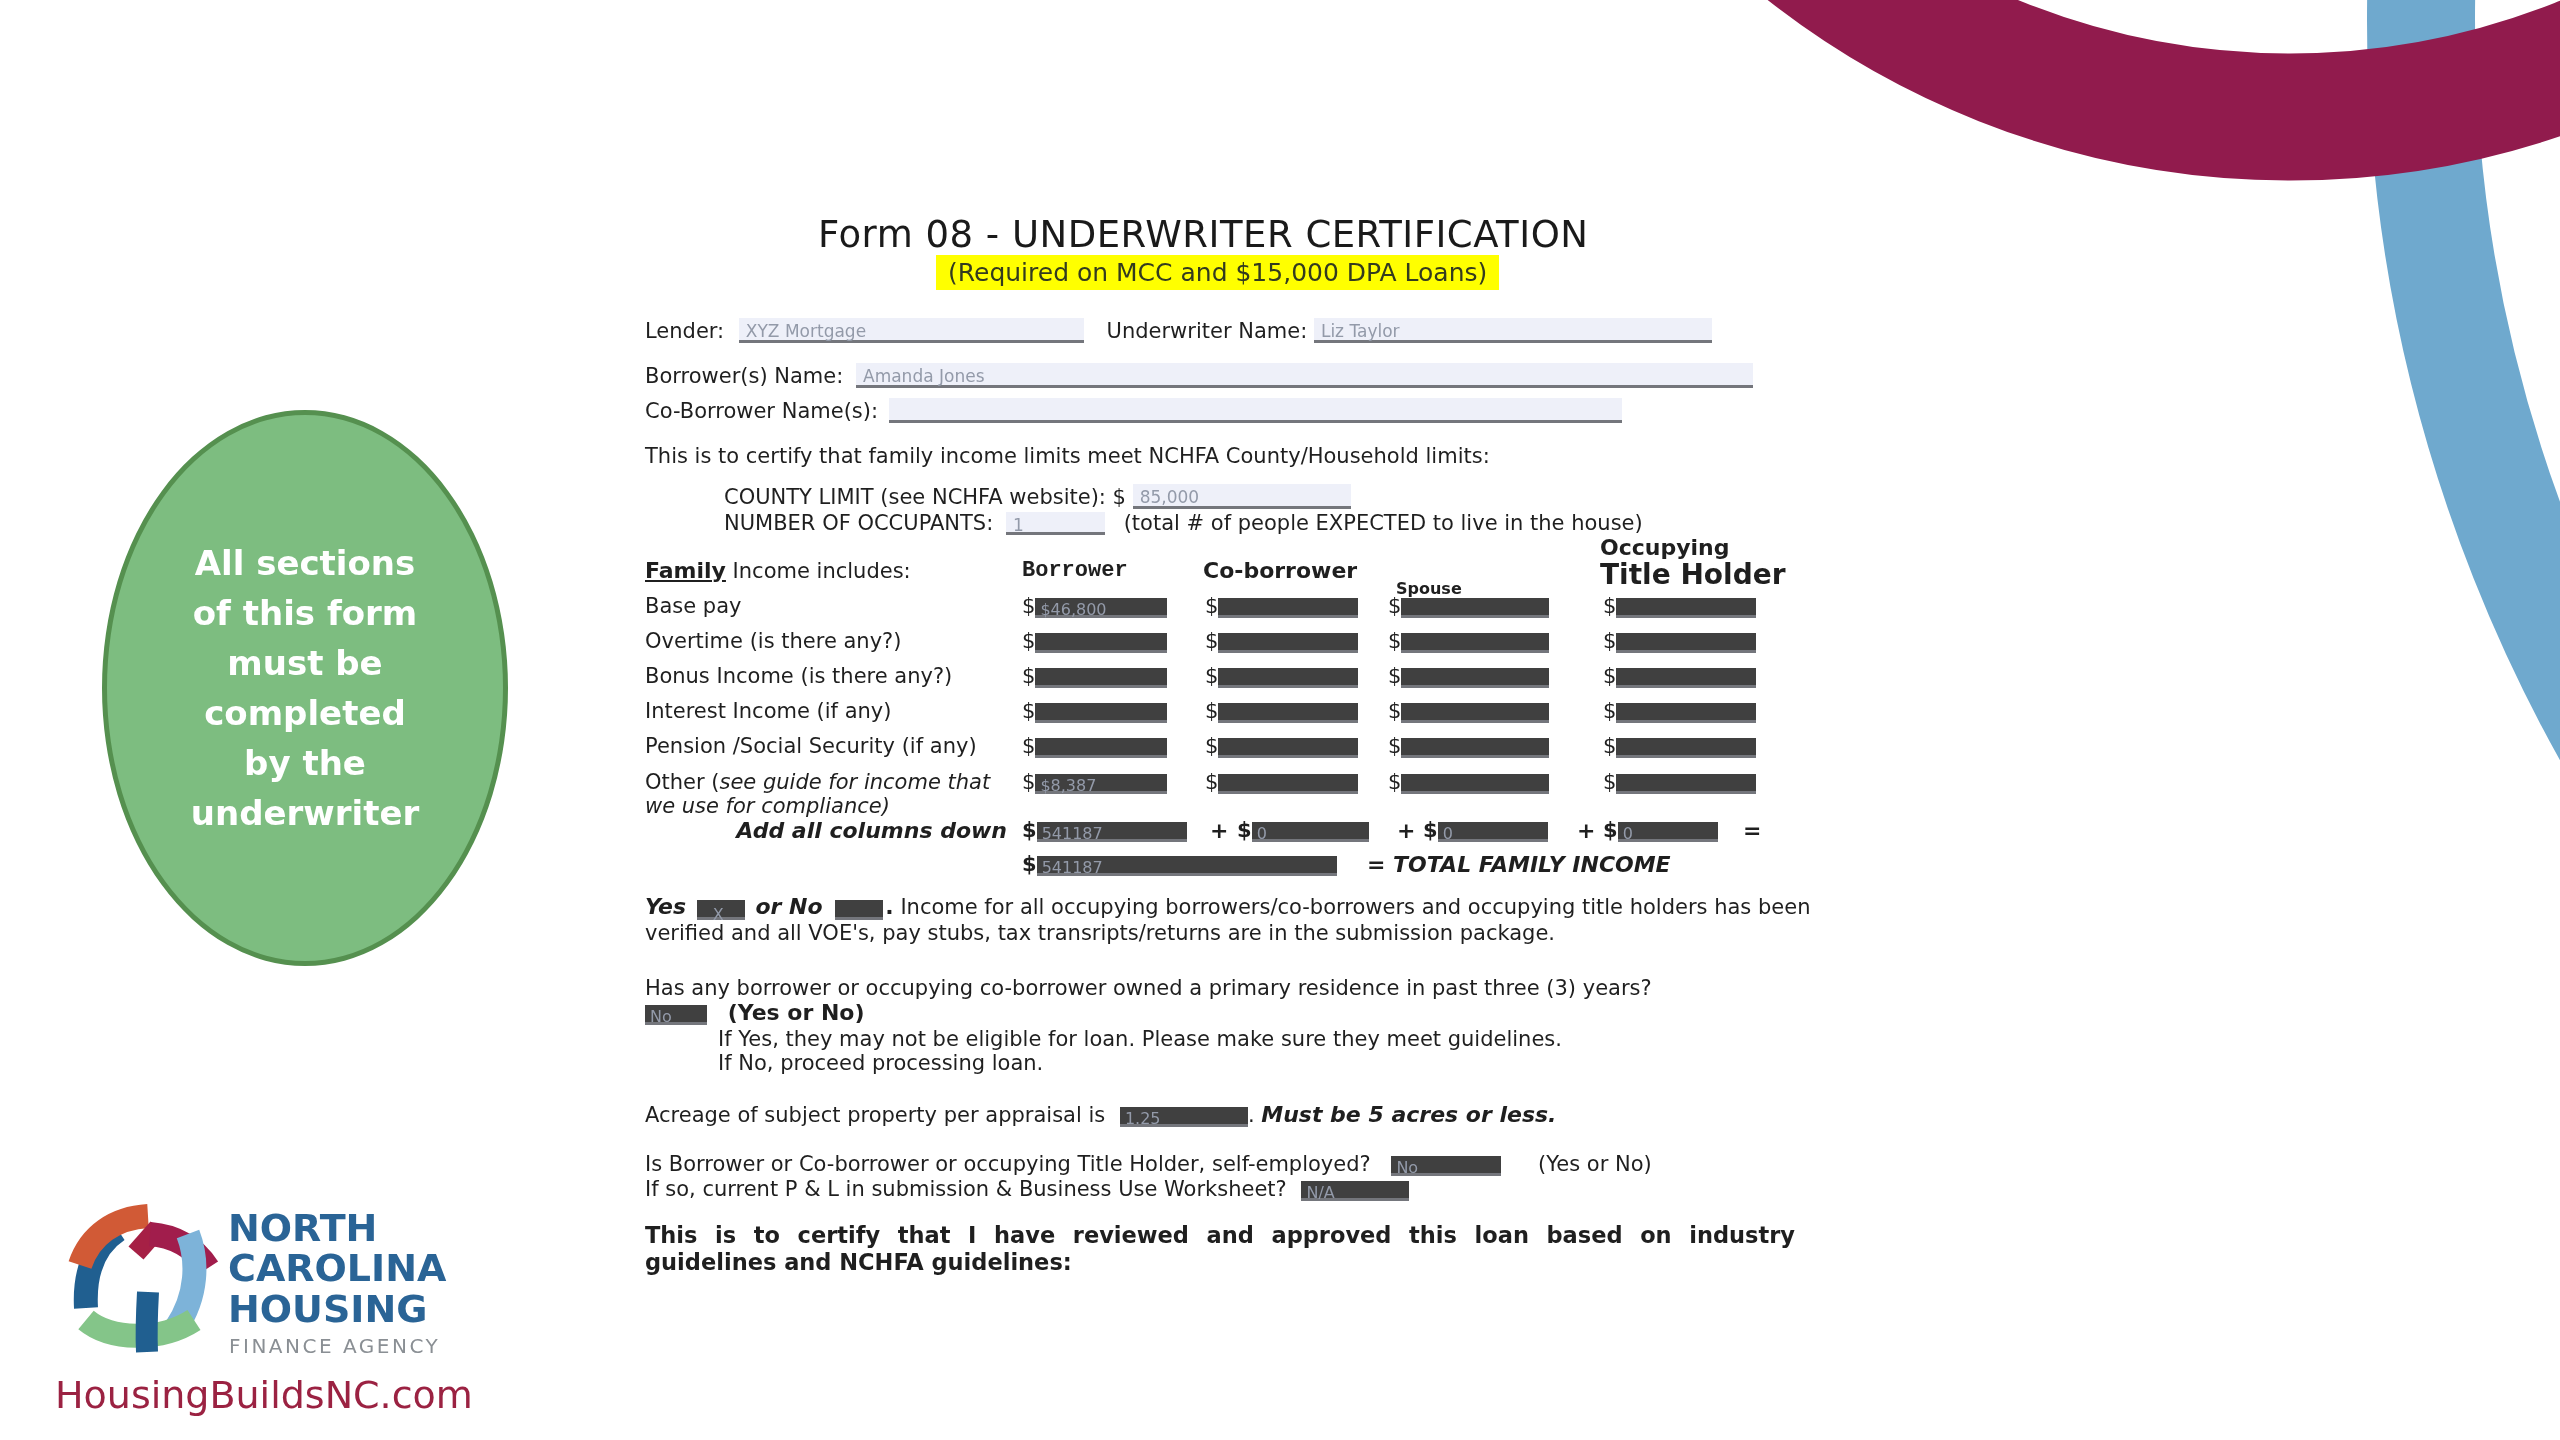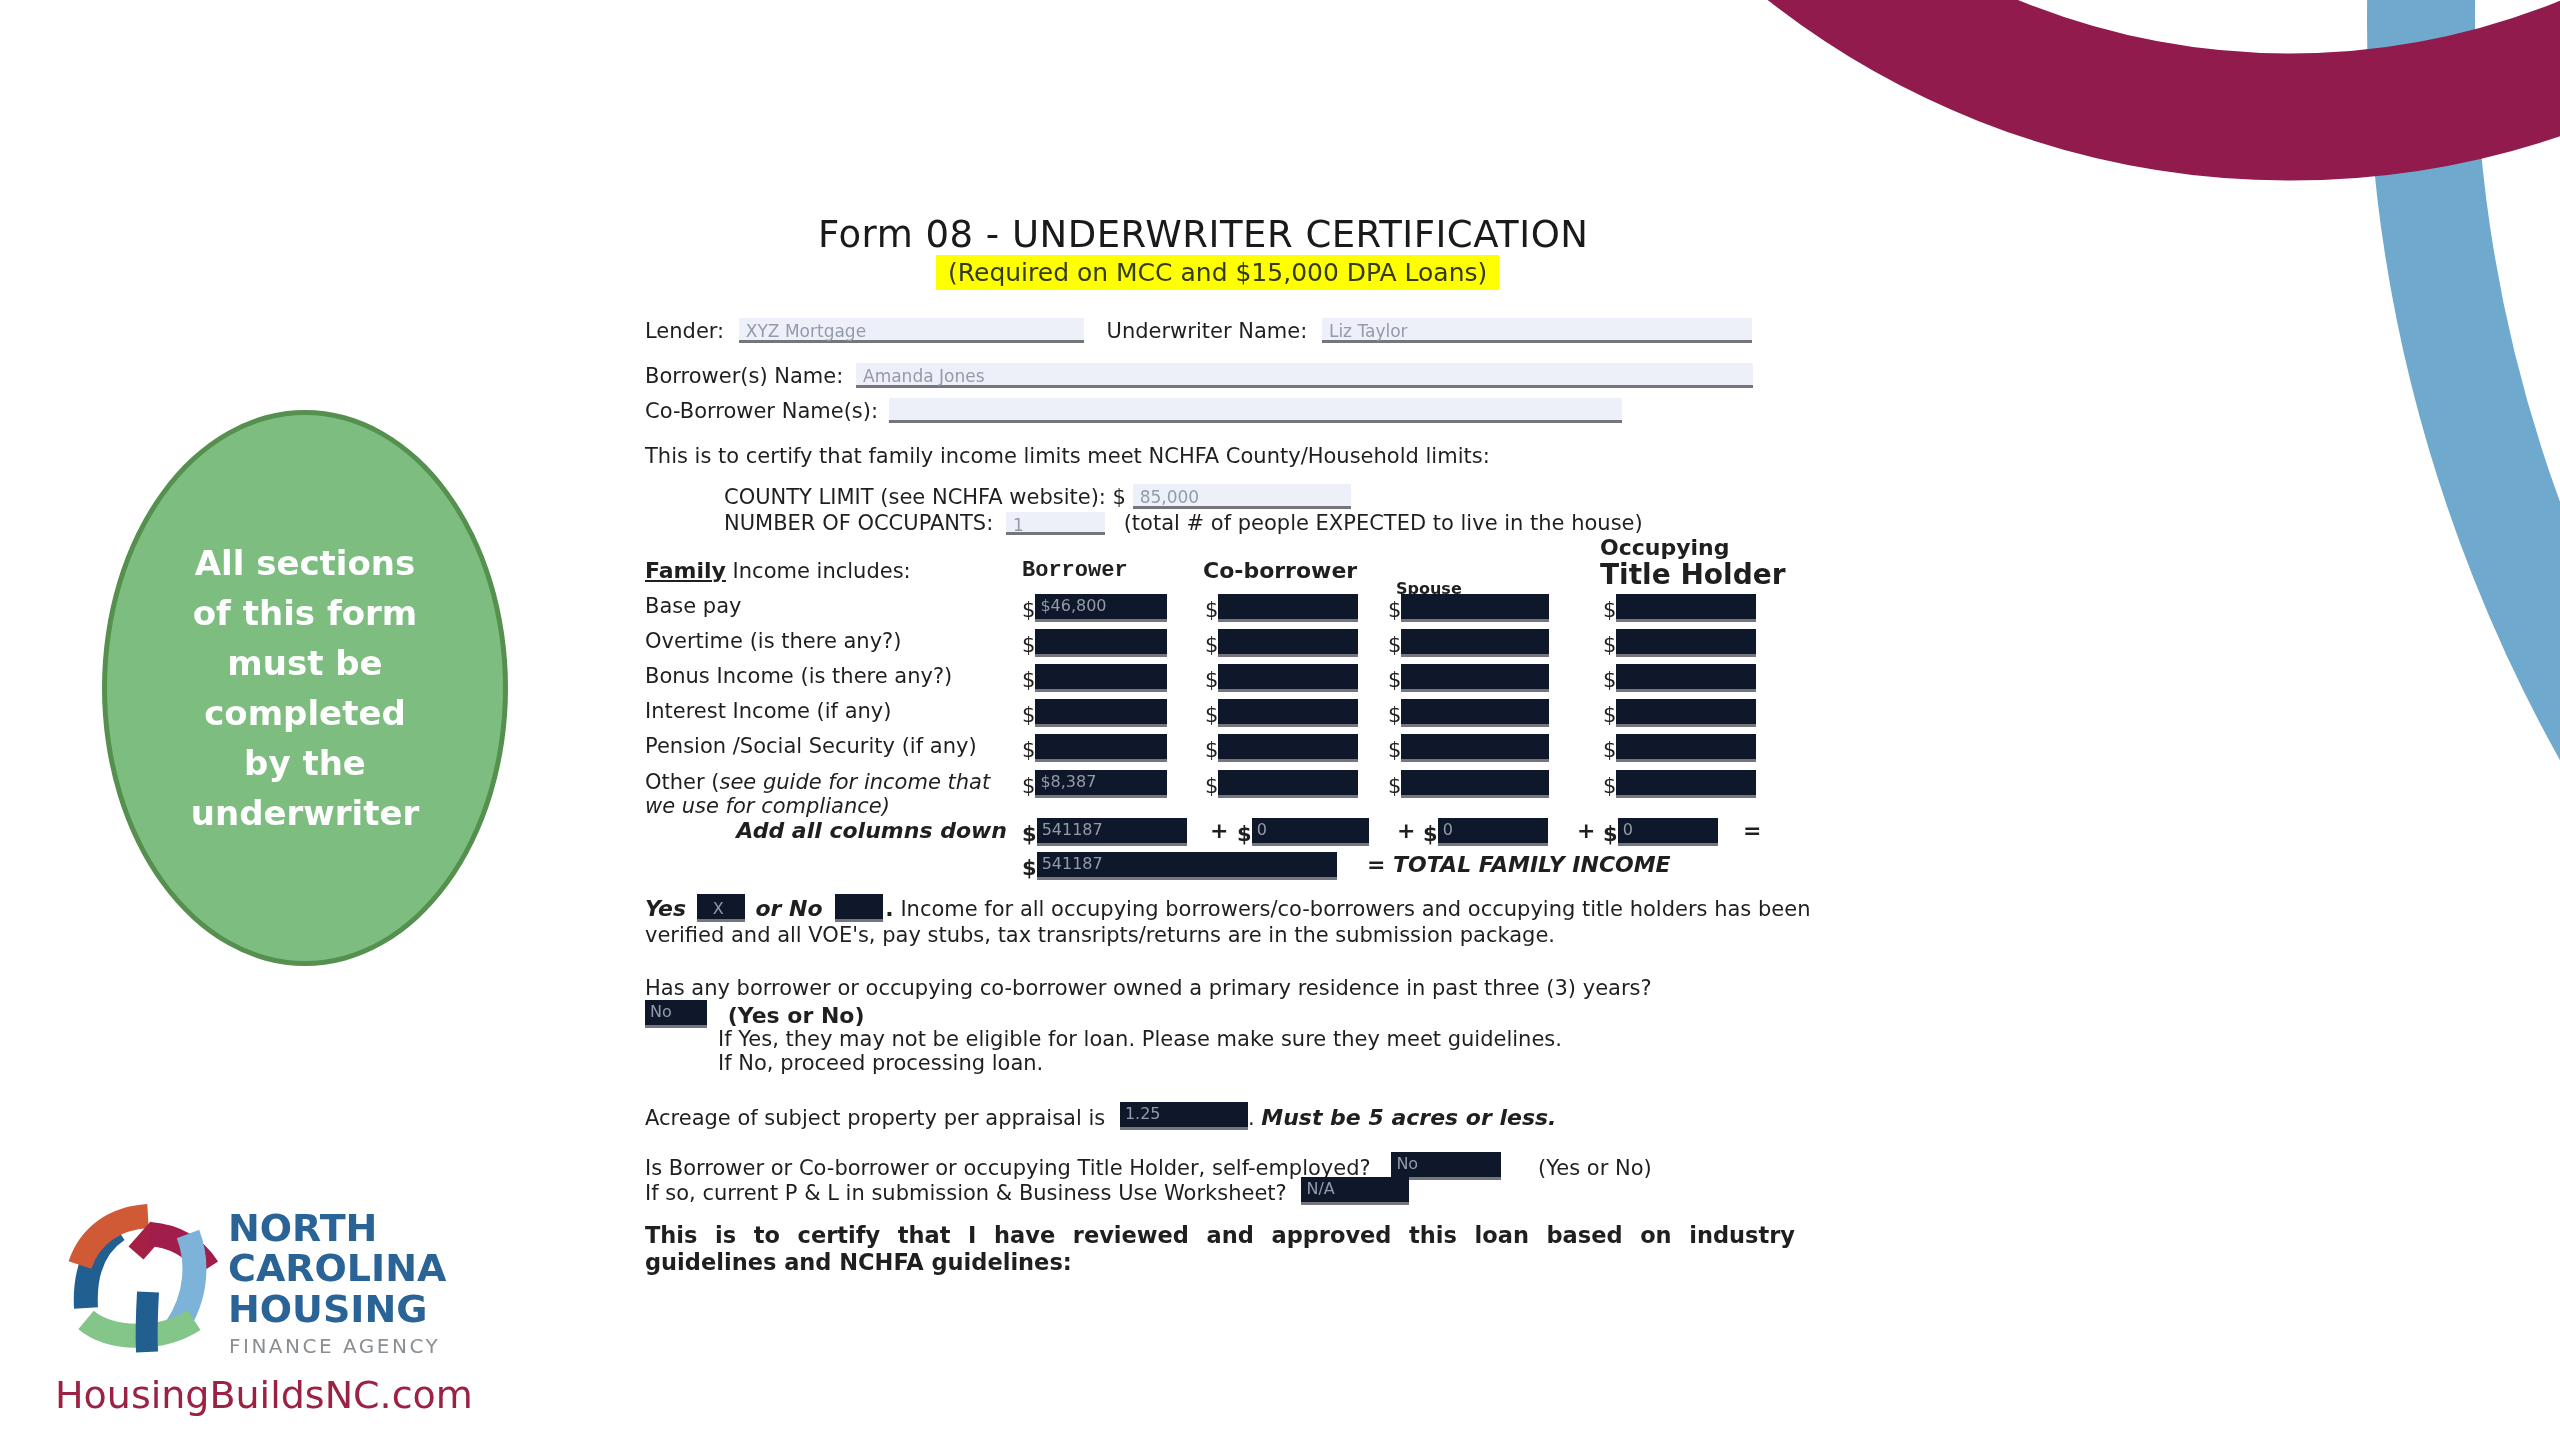--- a/index.html
+++ b/index.html
@@ -13,21 +13,21 @@
   .line{font-size:21px;white-space:nowrap;}
   .wrapblock{font-size:21px;line-height:26px;}
   .b{font-weight:bold;}
   .i{font-style:italic;}
   .bi{font-weight:bold;font-style:italic;}
   .u{text-decoration:underline;}
   
   .field{display:inline-block;background:#eef0f9;border-bottom:3px solid #74767c;height:25px;
          vertical-align:bottom;box-sizing:border-box;}
   .field .val{display:block;font-size:17px;color:#939aa9;padding:3px 0 0 7px;white-space:nowrap;overflow:hidden;}
-  .mfield{display:inline-block;background:#0f172a;border-bottom:3px solid #74767c;height:28px;
+  .mfield{display:inline-block;background:#404040;border-bottom:3px solid #74767c;height:20px;
           vertical-align:bottom;box-sizing:border-box;}
   .mfield .val{display:block;font-size:16px;color:#939aa9;padding:2px 0 0 5px;white-space:nowrap;overflow:hidden;}
   .dollar{font-size:21px;color:#1f1f1f;}
   .irow{position:absolute;left:645px;width:1160px;height:36px;}
   .irow .rlabel{position:absolute;left:0;top:0;width:372px;font-size:21px;line-height:24px;}
   .irow .mcell{position:absolute;top:0;}
   .sumlabel{position:absolute;left:0;top:0;width:372px;text-align:right;padding-right:10px;box-sizing:border-box;
             font-size:22px;font-weight:bold;font-style:italic;}
   .plus{font-size:22px;font-weight:bold;}
   
@@ -77,21 +77,21 @@
 
   <div class="abs title" style="left:818px;top:213px;">Form 08 - UNDERWRITER CERTIFICATION</div>
   <div class="abs" style="left:936px;top:255px;">
     <span class="subtitle" style="background:#ffff00;color:#333b1f;">(Required on MCC and $15,000 DPA Loans)</span>
   </div>
 
   <div class="abs line" style="left:645px;top:318px;">
     <span>Lender:</span>
     <span class="field" style="width:345px;margin-left:8px;"><span class="val">XYZ Mortgage</span></span>
     <span style="margin-left:16px;">Underwriter Name:</span>
-    <span class="field" style="width:430px;margin-left:8px;"><span class="val">Liz Taylor</span></span>
+    <span class="field" style="width:398px;"><span class="val">Liz Taylor</span></span>
   </div>
 
   <div class="abs line" style="left:645px;top:363px;">
     <span>Borrower(s) Name:</span>
     <span class="field" style="width:897px;margin-left:6px;"><span class="val">Amanda Jones</span></span>
   </div>
   <div class="abs line" style="left:645px;top:398px;">
     <span>Co-Borrower Name(s):</span>
     <span class="field" style="width:733px;margin-left:4px;"><span class="val"></span></span>
   </div>

